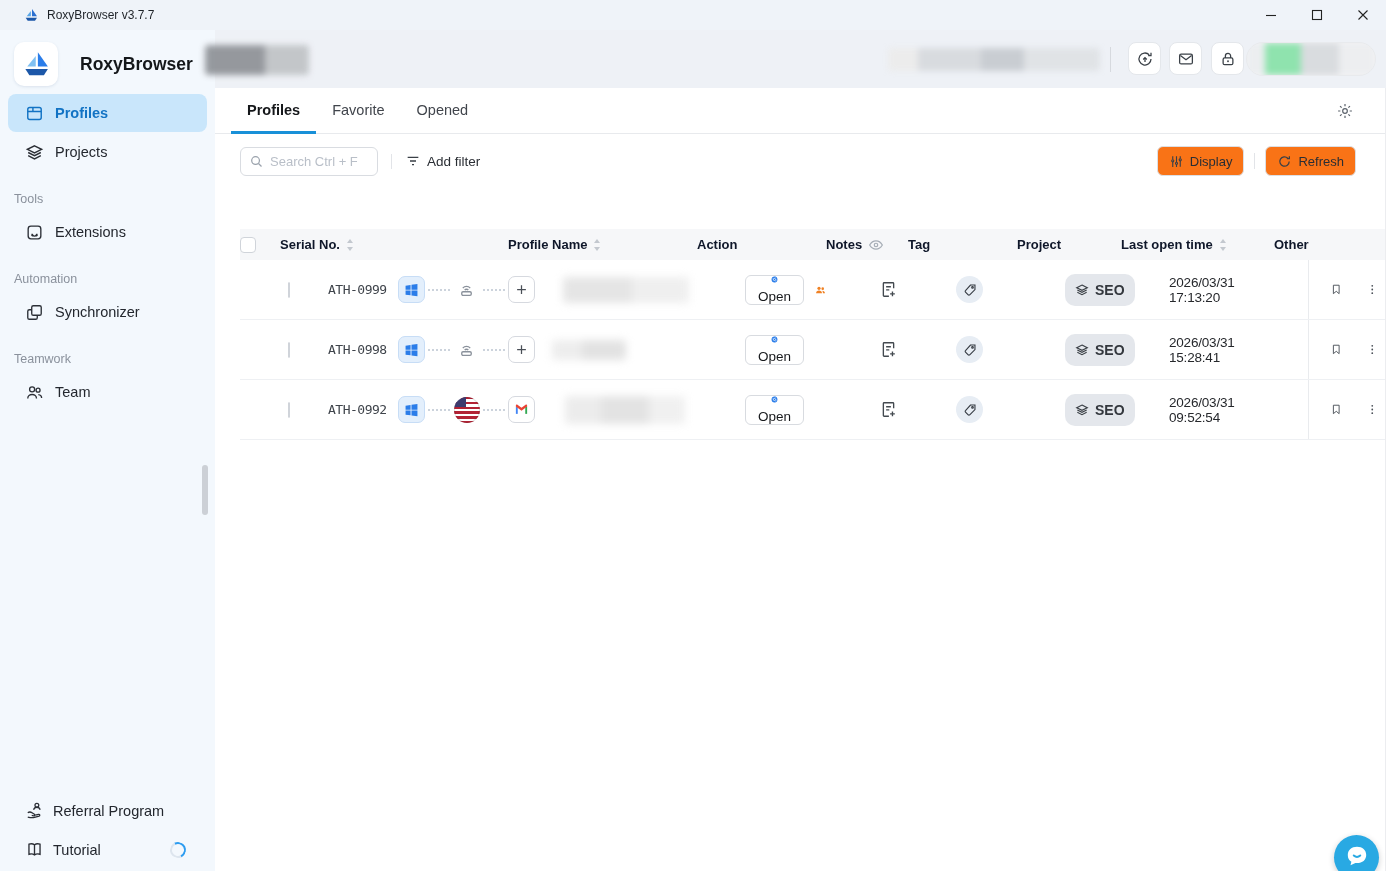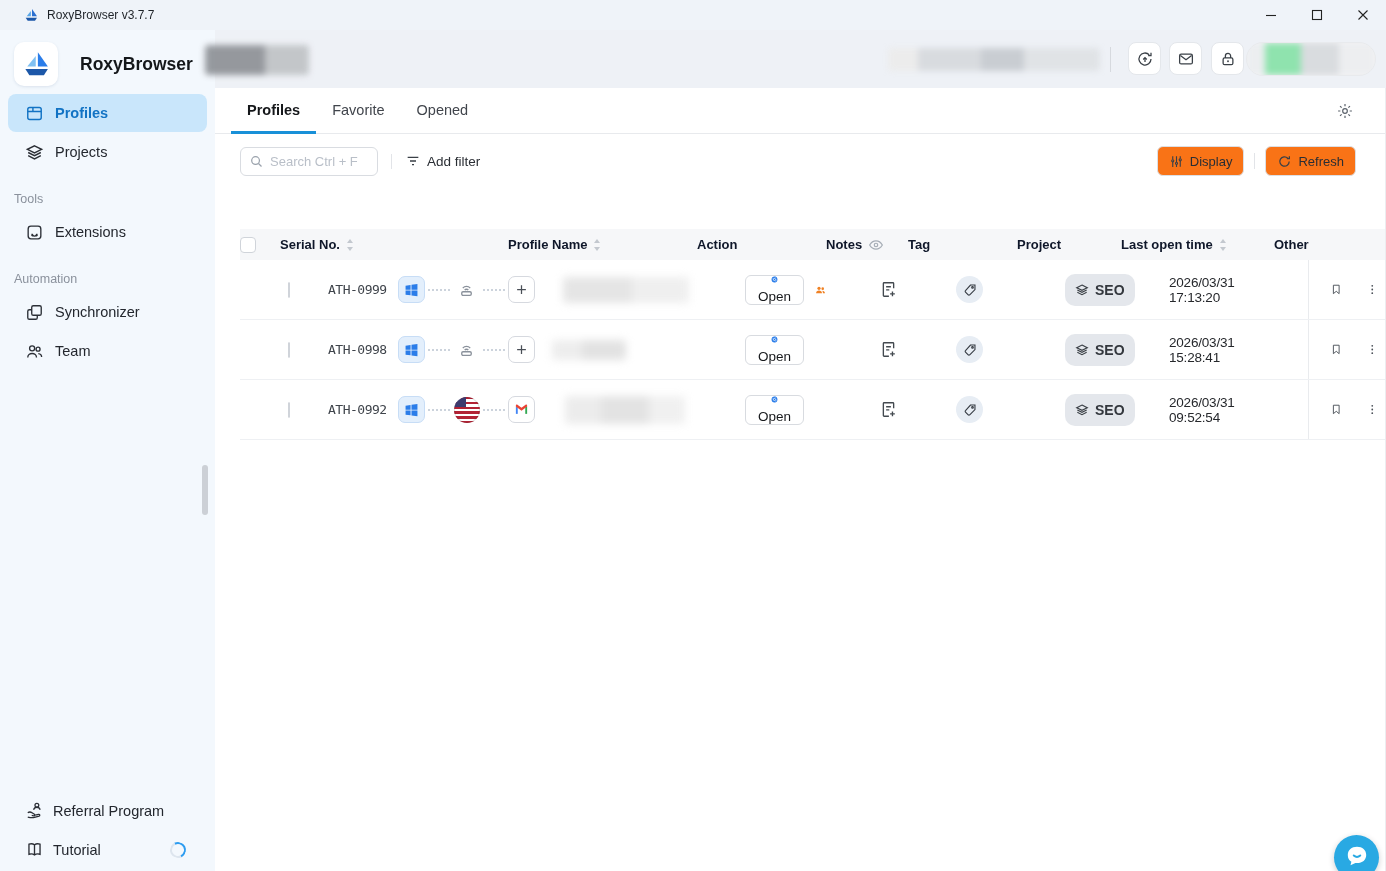--- a/index.html
+++ b/index.html
@@ -184,20 +184,21 @@
 
       <div class="sec-label">Automation</div>
       <div class="nav-item">
         <svg viewBox="0 0 24 24" fill="none" stroke="#2b2f36" stroke-width="1.7">
             <rect x="8.5" y="3.5" width="12" height="12" rx="2"></rect>
             <path d="M15.5 15.5v3a2 2 0 0 1-2 2h-8a2 2 0 0 1-2-2v-8a2 2 0 0 1 2-2h3"></path>
           </svg>
         <span>Synchronizer</span>
       </div>
 
+      <div class="sec-label">Teamwork</div>
       <div class="nav-item">
         <svg viewBox="0 0 24 24" fill="none" stroke="#2b2f36" stroke-width="1.7">
             <circle cx="9" cy="8" r="3.2"></circle>
             <path d="M3.5 19.5c0-3 2.5-5 5.5-5s5.5 2 5.5 5"></path>
             <circle cx="16.5" cy="9" r="2.5"></circle>
             <path d="M16.8 14.6c2.4.2 4.2 2 4.2 4.4"></path>
           </svg>
         <span>Team</span>
       </div>
     </nav>

